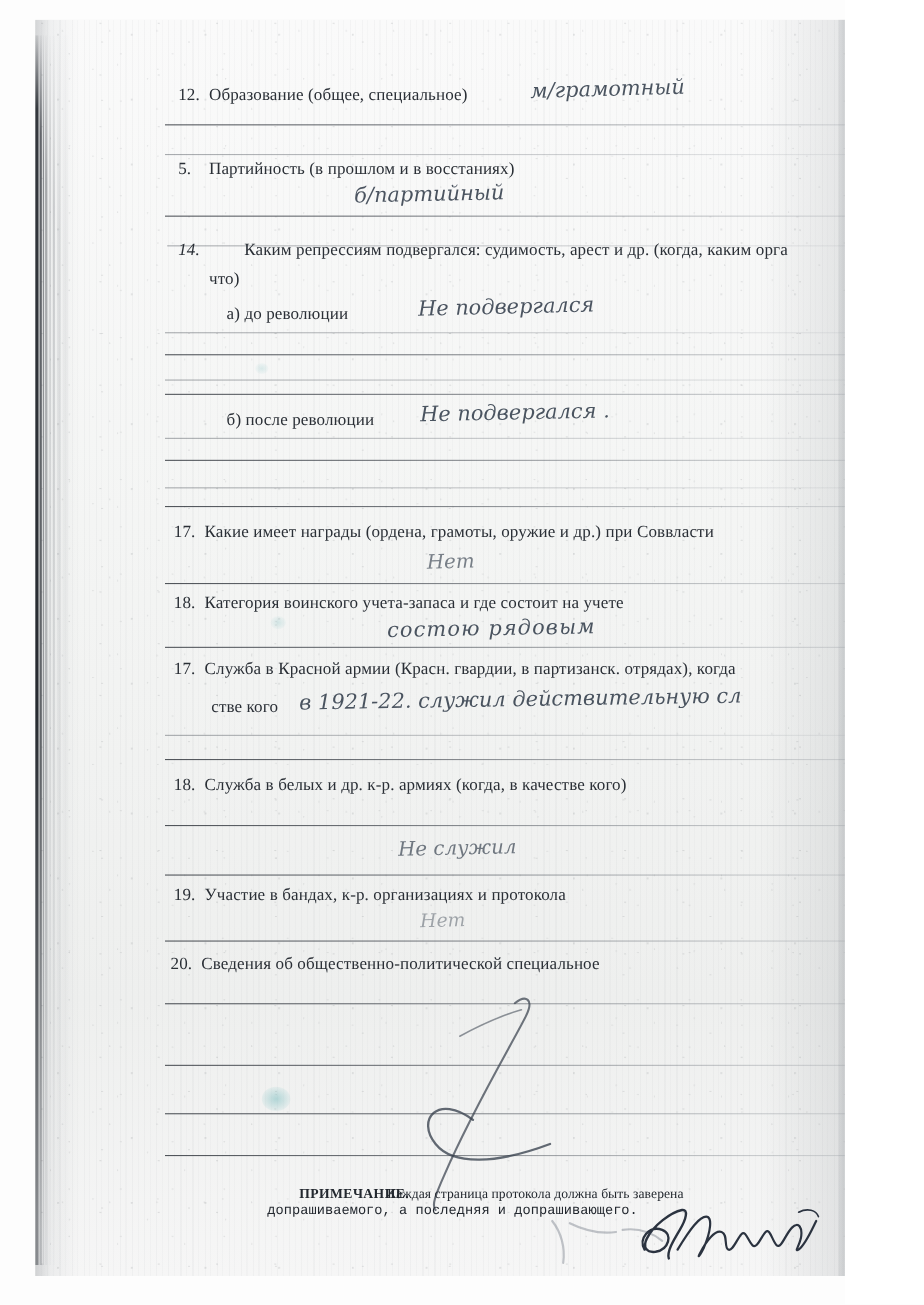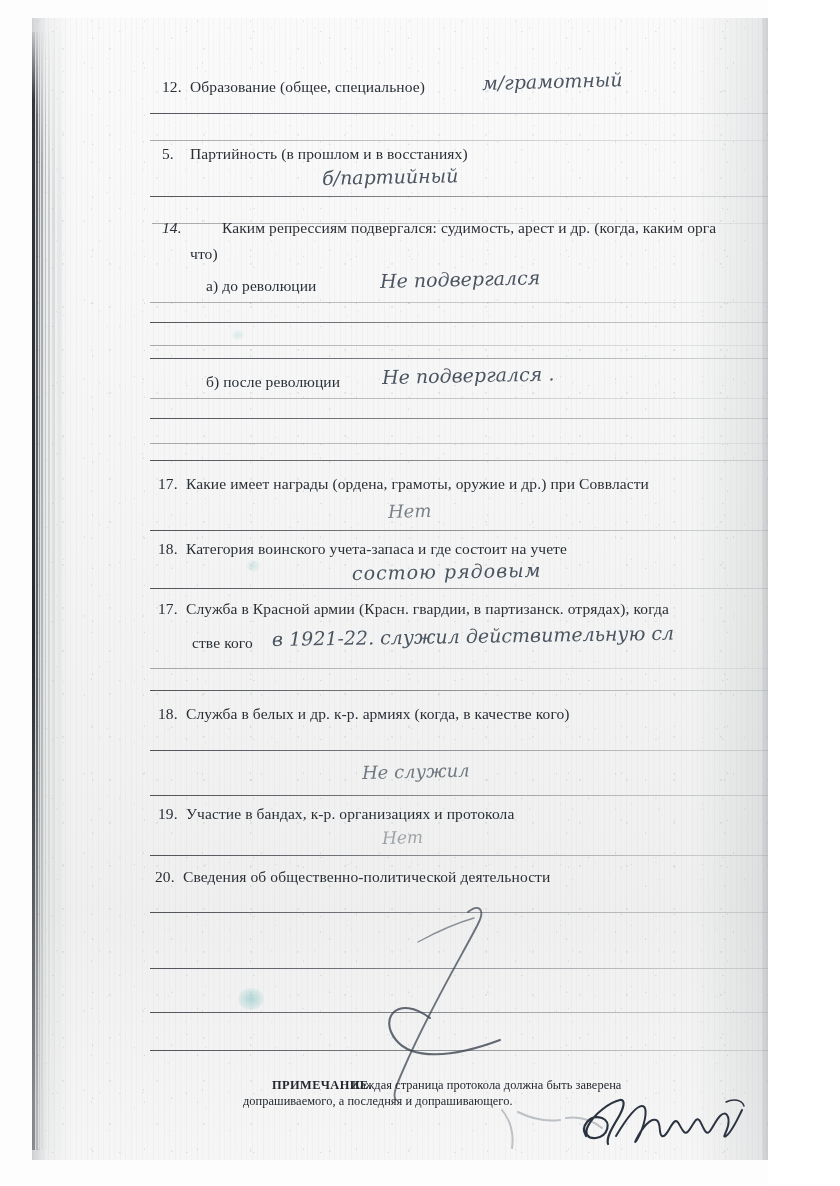--- a/index.html
+++ b/index.html
@@ -165,38 +165,38 @@
   </div>
 
   <div>
     <span class="ptxt" style="left:158px;top:805px;">19.</span>
     <span class="ptxt" style="left:186px;top:805px;">Участие в бандах, к-р. организациях и  протокола</span>
     <span class="hw" style="left:382px;top:828px;font-size:17px;opacity:.42;transform:rotate(-1.5deg);">Нет</span>
   </div>
 
   <div>
     <span class="ptxt" style="left:155px;top:868px;">20.</span>
-    <span class="ptxt" style="left:183px;top:868px;">Сведения об общественно-политической деятельности</span>
+    <span class="ptxt" style="left:183px;top:868px;">Сведения об общественно-политической специальное</span>
   </div>
 
   <svg class="ink" style="left:300px;top:890px;" width="280" height="210" viewBox="0 0 280 210">
     <path d="M130 128 C 98 104, 78 128, 96 150 C 112 170, 152 168, 200 150" fill="none" stroke="#39414e" stroke-width="2.1" stroke-linecap="round" opacity=".78"></path>
     <path d="M168 22 C 178 14, 186 18, 178 34 C 166 58, 130 118, 104 178 C 96 196, 92 206, 96 210" fill="none" stroke="#39414e" stroke-width="1.9" stroke-linecap="round" opacity=".72"></path>
     <path d="M118 52 C 140 40, 160 32, 174 28" fill="none" stroke="#39414e" stroke-width="1.4" stroke-linecap="round" opacity=".55"></path>
   </svg>
 
   <div class="teal" style="left:238px;top:988px;width:26px;height:22px;"></div>
   <div class="teal" style="left:246px;top:560px;width:14px;height:12px;opacity:.5;"></div>
   <div class="teal" style="left:232px;top:330px;width:12px;height:10px;opacity:.45;"></div>
 
   <div>
     <span class="note" style="left:272px;top:1078px;font-weight:bold;letter-spacing:.4px;">ПРИМЕЧАНИЕ.</span>
     <span class="note" style="left:352px;top:1078px;">Каждая страница протокола должна быть заверена</span>
     <span class="note" style="left:772px;top:1078px;opacity:.45;">по</span>
-    <span class="note" style="left:243px;top:1094px;">допрашиваемого, а последняя и допрашивающего.</span>
+    <span class="note" style="left:243px;top:1094px;font-family:Liberation Mono, monospace;">допрашиваемого, а последняя и допрашивающего.</span>
   </div>
 
   <svg class="ink" style="left:576px;top:1092px;" width="180" height="64" viewBox="0 0 180 64">
     <path d="M10 44 C 4 34, 14 22, 26 26 C 36 30, 32 44, 20 46 C 12 47, 8 42, 12 34
              C 18 22, 34 10, 44 8 C 50 7, 48 16, 42 26 C 36 36, 30 46, 32 52" fill="none" stroke="#2b3340" stroke-width="2.2" stroke-linecap="round"></path>
     <path d="M40 44 C 52 24, 60 14, 66 14 C 72 14, 70 28, 64 42 C 60 50, 58 52, 60 48
              C 66 36, 74 26, 80 28 C 86 30, 82 42, 86 44 C 90 46, 94 34, 98 30
              C 102 26, 104 36, 108 40 C 112 44, 116 32, 120 28
              C 124 24, 126 36, 130 40 C 134 44, 138 30, 144 24
              C 150 18, 154 24, 152 34 C 150 42, 146 46, 150 44

